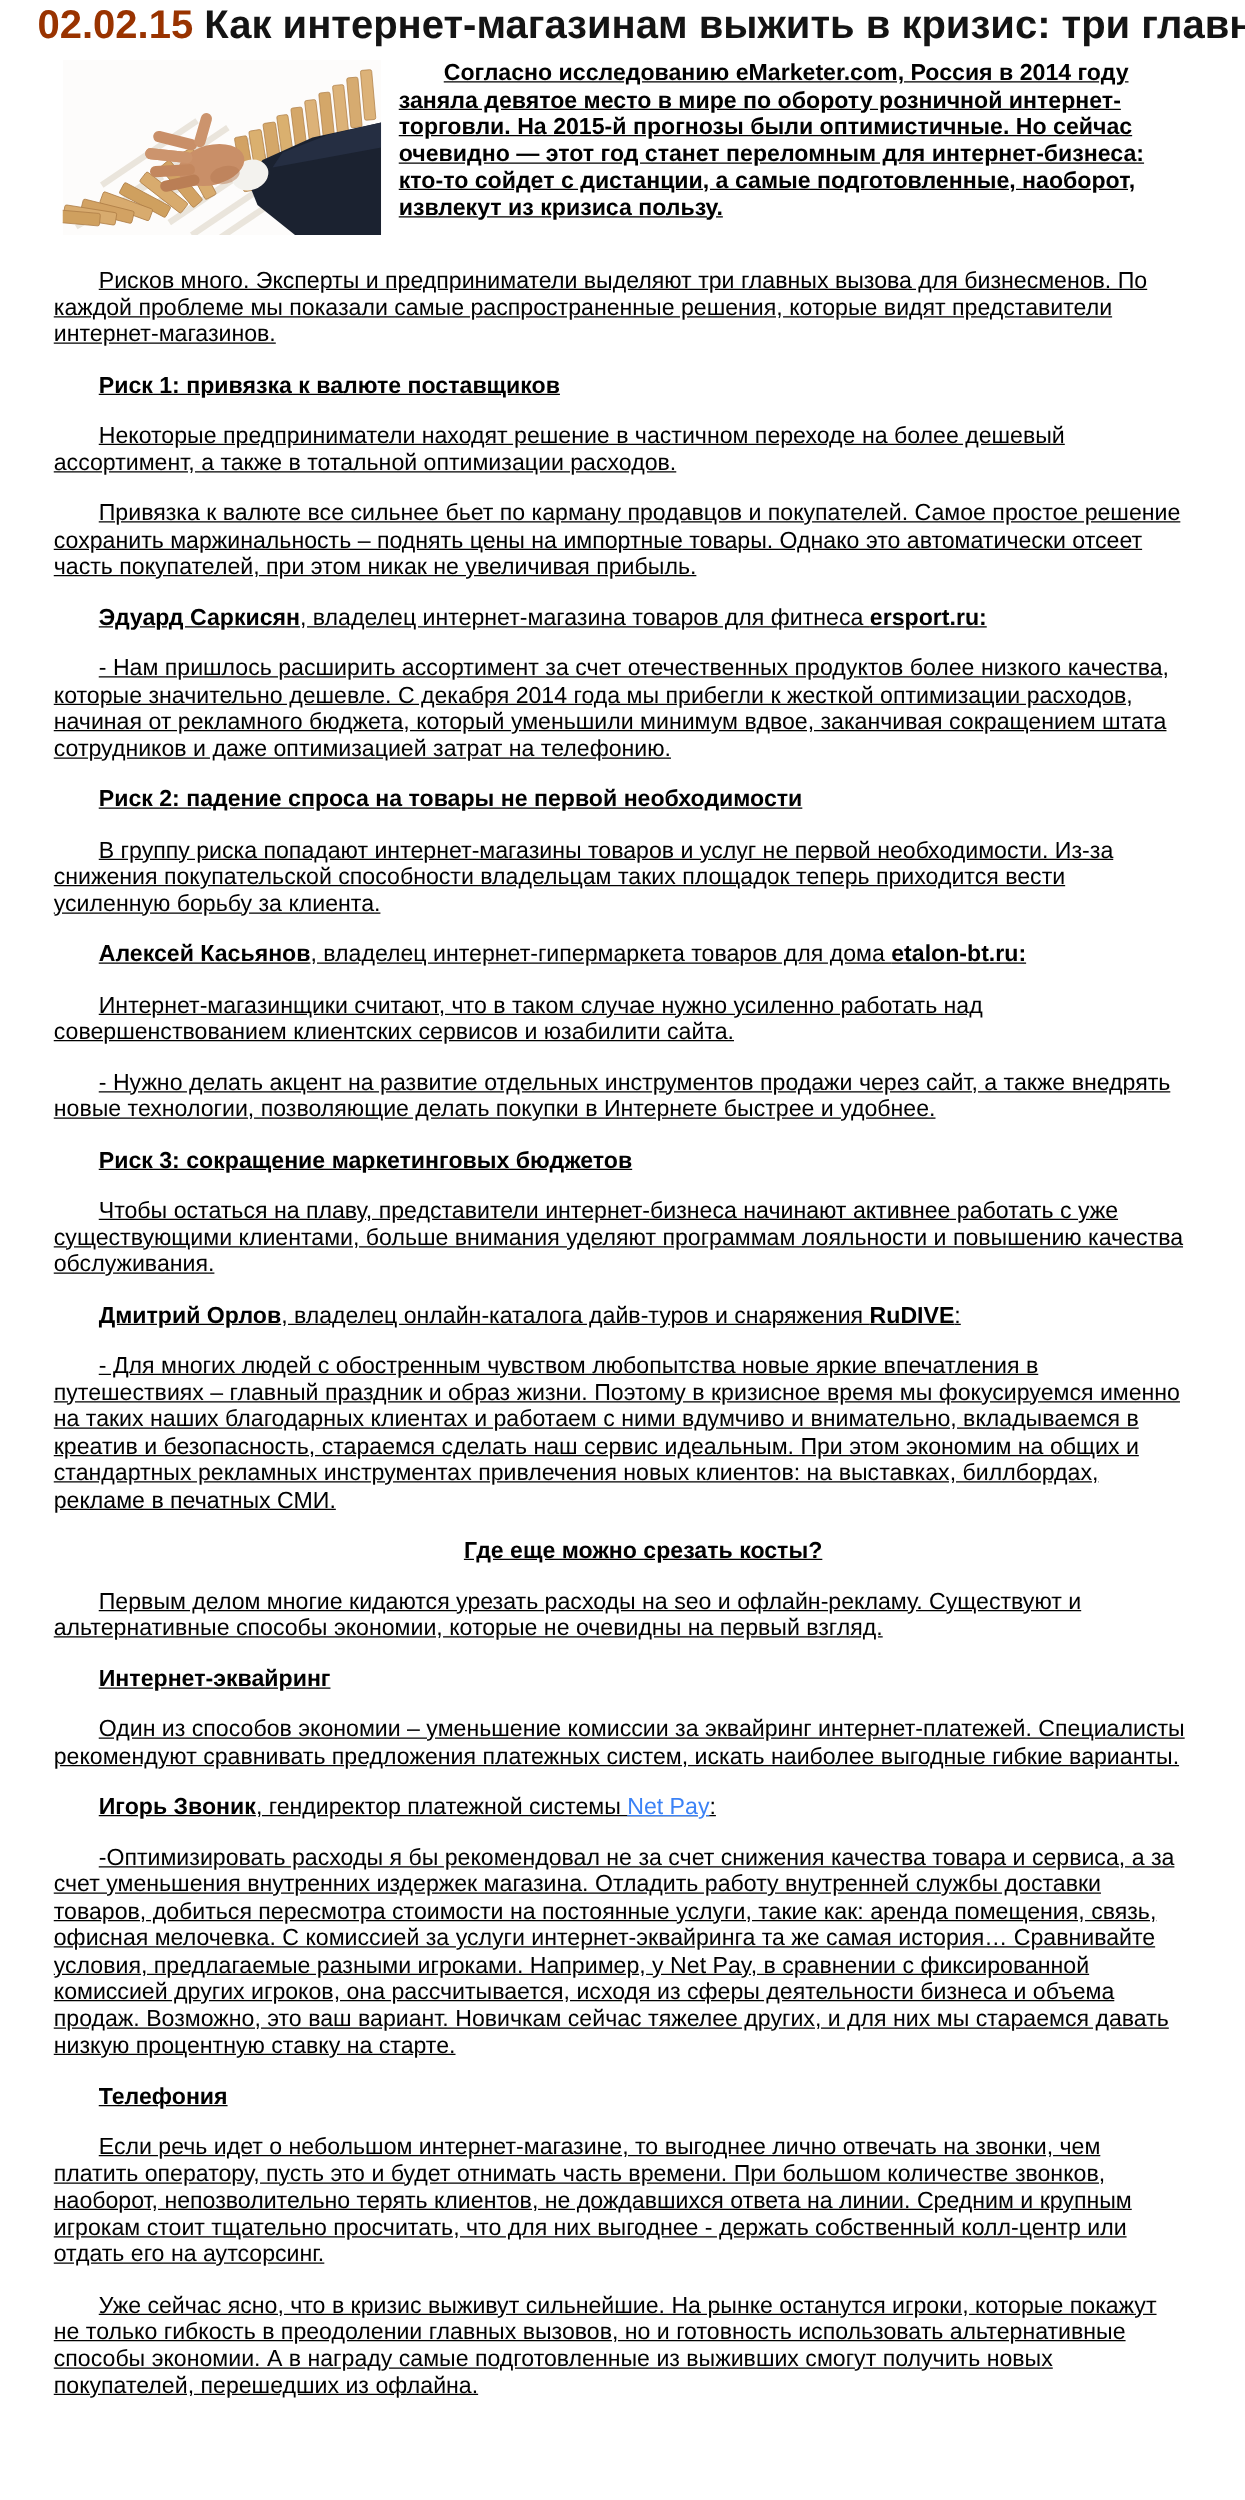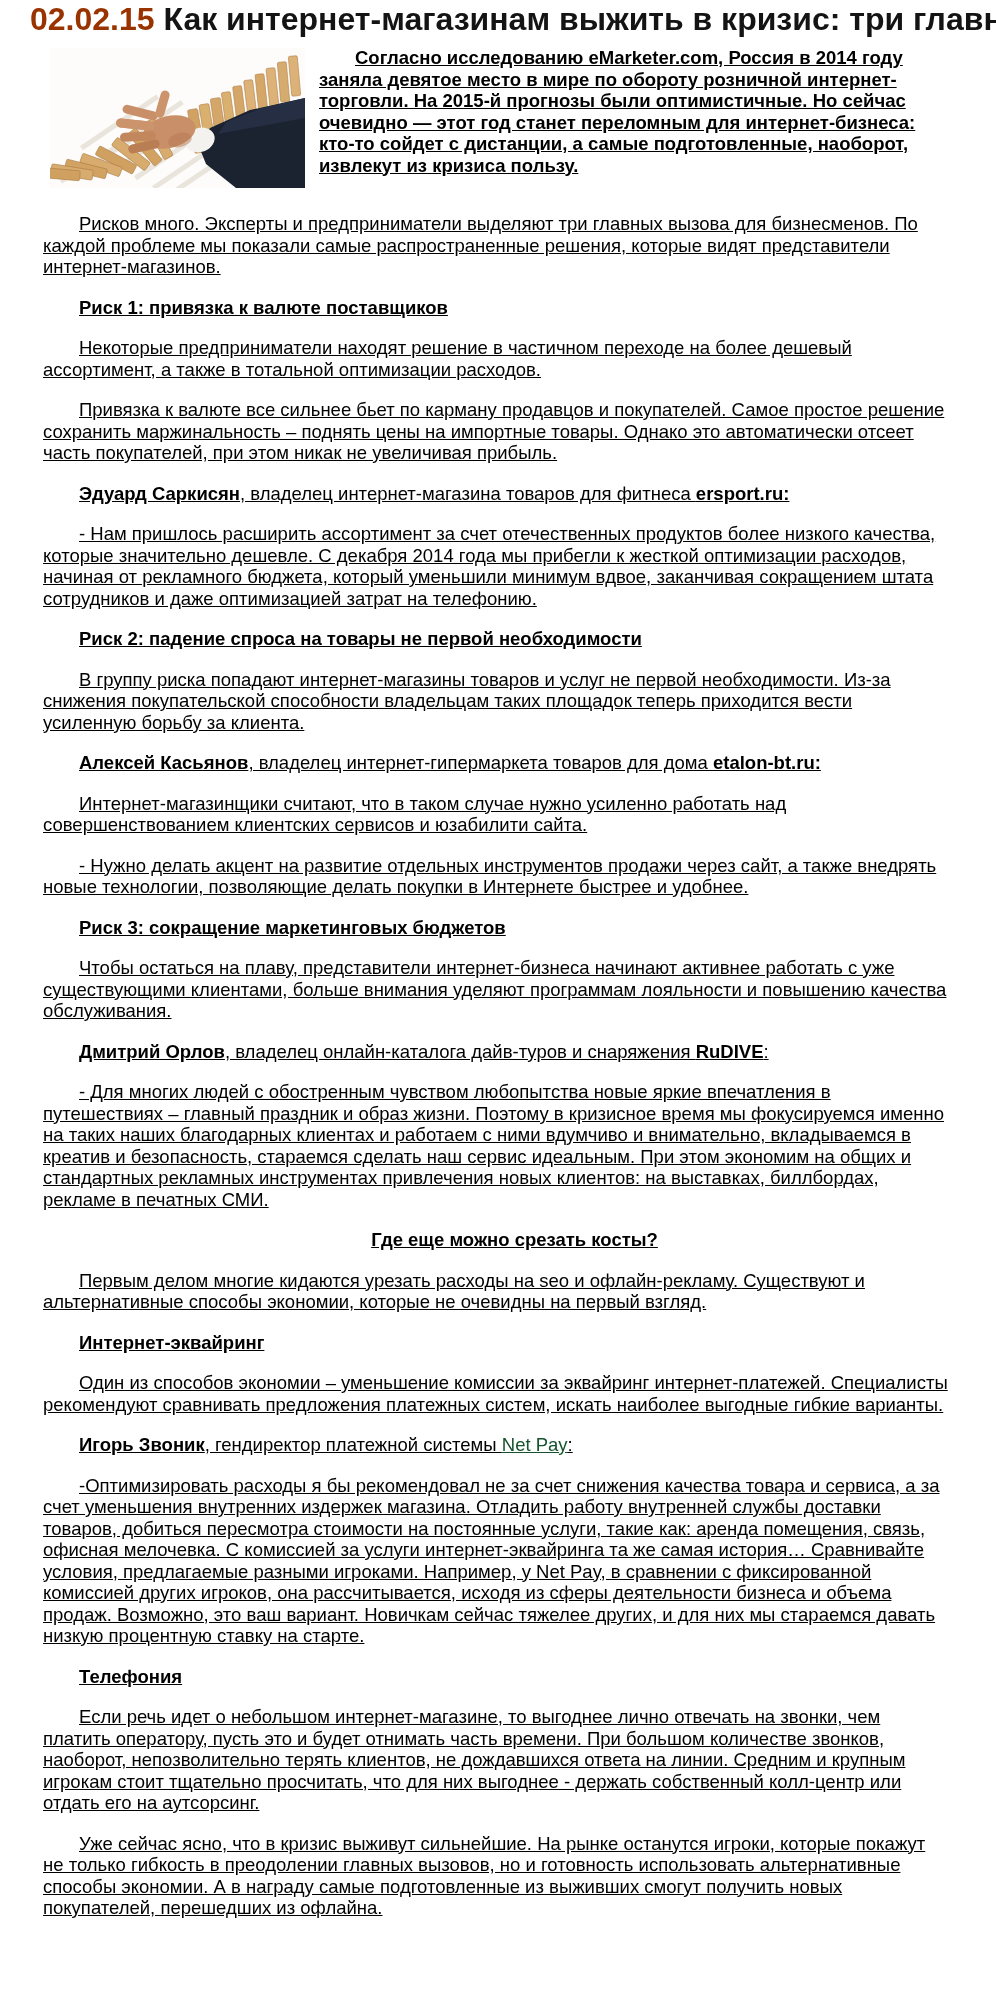--- a/index.html
+++ b/index.html
@@ -49,21 +49,21 @@
     text-decoration: underline;
   }
   .intro {
     margin: 0;
     font-weight: bold;
   }
   h2 { font-weight: bold; }
   h2.center { text-align: center; }
   b { font-weight: bold; }
   a.link {
-    color: #14532d;
+    color: #3b82f6;
     text-decoration: underline;
     cursor: pointer;
   }
 </style>
 </head>
 <body>
 
 <div class="page">
 
   <h1 class="title"><span class="date">02.02.15</span> <span>Как интернет-магазинам выжить в кризис: три главных вызова</span></h1>

